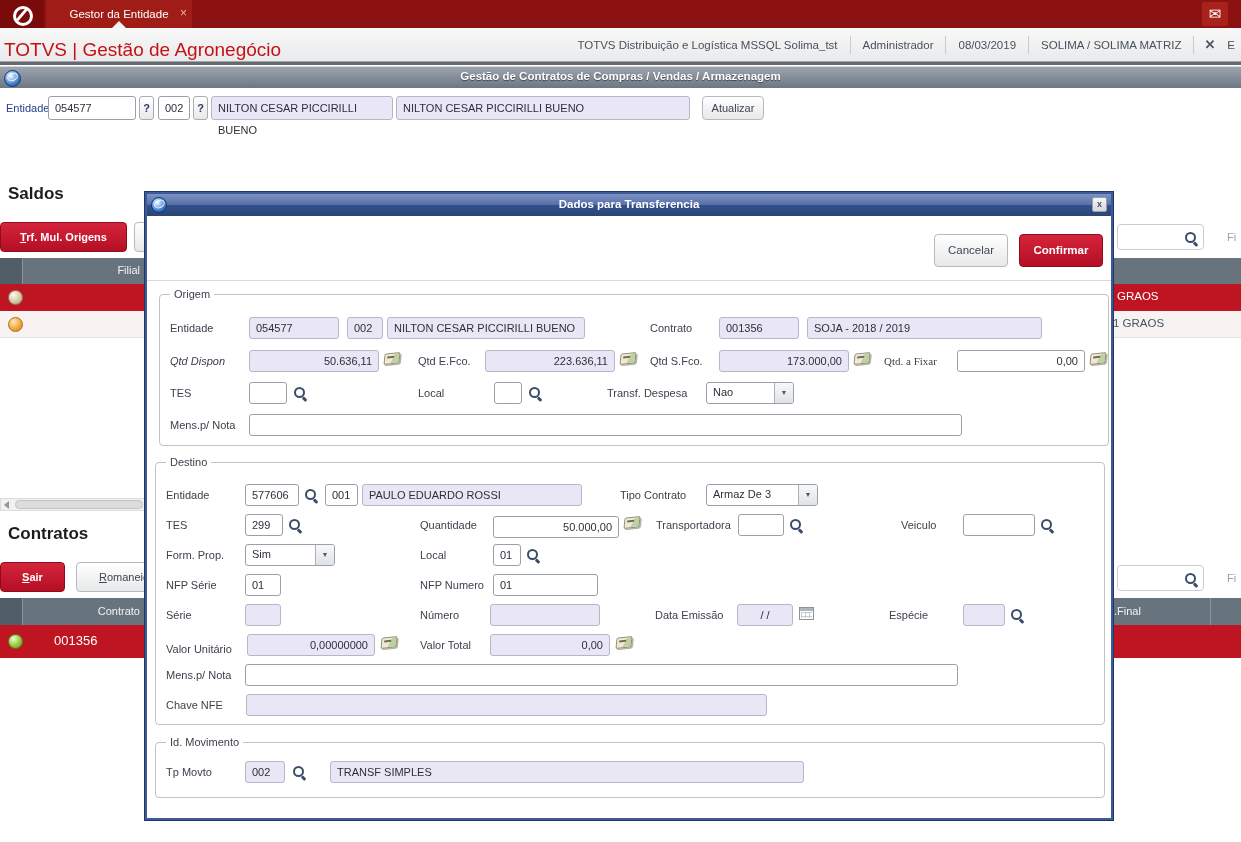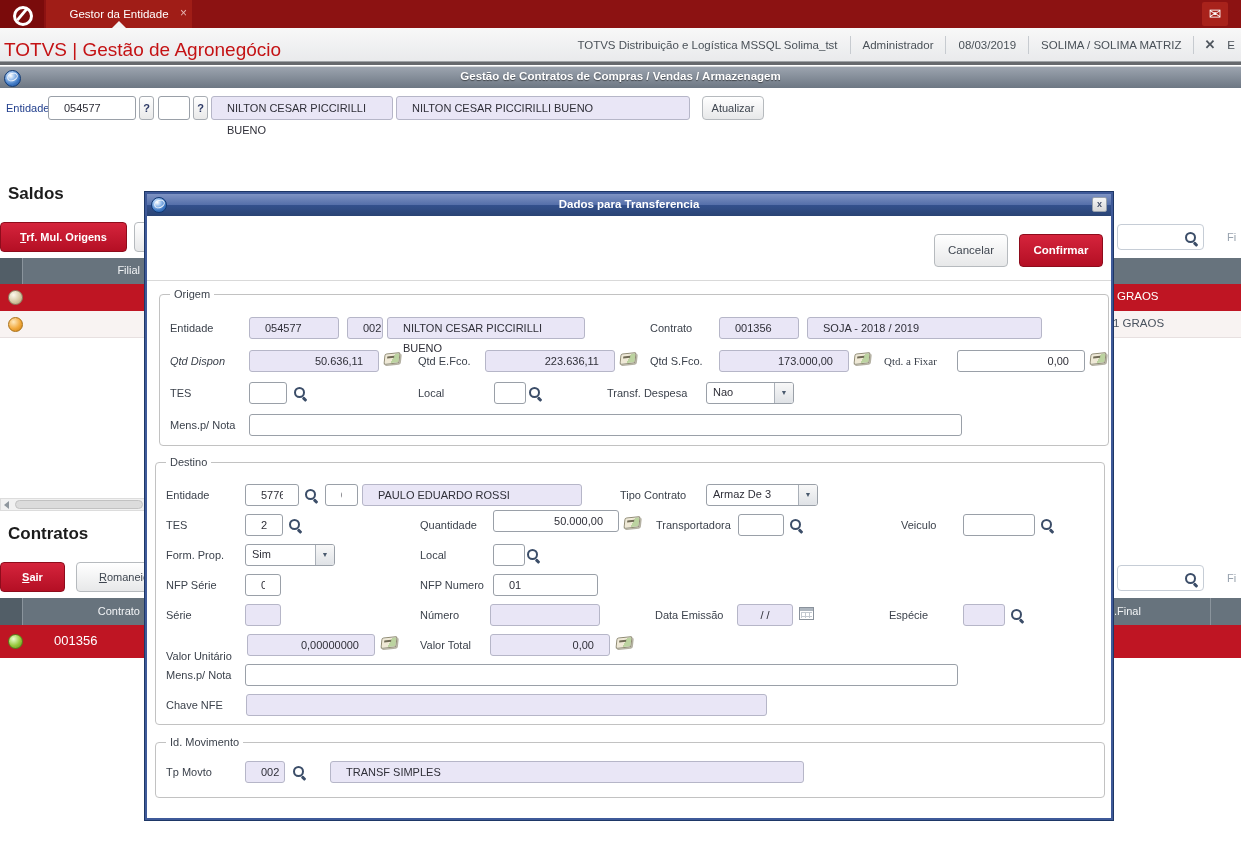--- a/index.html
+++ b/index.html
@@ -27,21 +27,21 @@
   
   .bluebar{left:0;top:66px;width:1241px;height:22px;background:linear-gradient(#9ca4af,#6d7783);border-top:1px solid #d7dadd;box-sizing:border-box;}
   .bluebar-title{position:absolute;left:0;right:0;top:3px;text-align:center;font-size:11.5px;font-weight:bold;color:#fff;text-shadow:0 1px 1px rgba(0,0,0,.5);}
   .globe{position:absolute;width:15px;height:15px;border-radius:50%;border:1px solid #123a74;
          background:radial-gradient(circle at 38% 32%,#ffffff 0%,#9ec3ef 28%,#3f79c4 62%,#1b4c96 100%);}
   .globe::after{content:"";position:absolute;left:2px;top:2px;width:9px;height:6px;border:1.5px solid rgba(255,255,255,.85);border-radius:50%;transform:rotate(-25deg);}
   
   .lbl{position:absolute;font-size:11px;color:#3c424c;white-space:nowrap;}
   .blul{color:#23408e;}
   .fld{position:absolute;height:24px;box-sizing:border-box;border:1px solid #9aa0a8;border-radius:3px;
-       background:#fff;font:11px "Liberation Sans",sans-serif;color:#2f2f38;padding:0 15px;line-height:22px;}
+       background:#fff;font:11px "Liberation Sans",sans-serif;color:#2f2f38;padding:0 6px;line-height:22px;}
   .dlg .fld{height:22px;line-height:20px;}
   .ro{background:#e9e6f6;border-color:#b6b6c8;}
   .num{text-align:right;}
   input.fld{outline:none;}
   .qbtn{position:absolute;width:15px;height:24px;background:linear-gradient(#fff,#e9e9e9);border:1px solid #a8adb3;border-radius:3px;box-sizing:border-box;font:bold 11px/22px "Liberation Sans",sans-serif;color:#2d3a66;text-align:center;cursor:pointer;}
   
   .mag{position:absolute;width:14px;height:14px;cursor:pointer;}
   .mag::before{content:"";position:absolute;left:1px;top:1px;width:7px;height:7px;border:2px solid #3b4d68;border-radius:50%;}
   .mag::after{content:"";position:absolute;left:10px;top:10px;width:5px;height:2.5px;background:#3b4d68;transform:rotate(45deg);transform-origin:0 50%;border-radius:1px;}
   .calc{position:absolute;width:16px;height:11px;border:1px solid #8f8a72;border-radius:2px;box-sizing:border-box;
@@ -248,21 +248,21 @@
       <span class="lbl" style="left:464px;top:26px;">Tipo Contrato</span>
       <div class="ddl" style="left:550px;top:21px;width:112px;">
         <span class="txt">Armaz De 3</span>
         <span class="arr">▼</span>
       </div>
 
       <span class="lbl" style="left:10px;top:56px;">TES</span>
       <input class="fld" style="left: 89px; top: 51px; width: 38px;" value="299">
       <span class="mag" style="left:132px;top:55px;"></span>
       <span class="lbl" style="left:264px;top:56px;">Quantidade</span>
-      <input class="fld num" style="left: 337px; top: 47px; width: 126px;" value="50.000,00">
+      <input class="fld num" style="left: 337px; top: 53px; width: 126px;" value="50.000,00">
       <span class="calc" style="left:468px;top:54px;"></span>
       <span class="lbl" style="left:500px;top:56px;">Transportadora</span>
       <input class="fld" style="left: 582px; top: 51px; width: 46px;" value="">
       <span class="mag" style="left:633px;top:55px;"></span>
       <span class="lbl" style="left:745px;top:56px;">Veiculo</span>
       <input class="fld" style="left: 807px; top: 51px; width: 72px;" value="">
       <span class="mag" style="left:884px;top:55px;"></span>
 
       <span class="lbl" style="left:10px;top:86px;">Form. Prop.</span>
       <div class="ddl" style="left:89px;top:81px;width:90px;">
@@ -282,21 +282,21 @@
       <div class="fld ro" style="left:89px;top:141px;width:36px;"></div>
       <span class="lbl" style="left:264px;top:146px;">Número</span>
       <div class="fld ro" style="left:334px;top:141px;width:110px;"></div>
       <span class="lbl" style="left:499px;top:146px;">Data Emissão</span>
       <div class="fld ro" style="left:581px;top:141px;width:56px;text-align:center;">/  /</div>
       <span class="cal" style="left:643px;top:144px;"></span>
       <span class="lbl" style="left:733px;top:146px;">Espécie</span>
       <div class="fld ro" style="left:807px;top:141px;width:42px;"></div>
       <span class="mag" style="left:854px;top:145px;"></span>
 
-      <span class="lbl" style="left:10px;top:187px;text-align:right;">Valor Unitário</span>
+      <span class="lbl" style="left:10px;top:180px;text-align:right;">Valor Unitário</span>
       <div class="fld ro num" style="left:91px;top:171px;width:128px;">0,00000000</div>
       <span class="calc" style="left:225px;top:174px;"></span>
       <span class="lbl" style="left:264px;top:176px;">Valor Total</span>
       <div class="fld ro num" style="left:334px;top:171px;width:120px;">0,00</div>
       <span class="calc" style="left:460px;top:174px;"></span>
 
       <span class="lbl" style="left:10px;top:206px;">Mens.p/ Nota</span>
       <input class="fld" style="left: 89px; top: 201px; width: 713px;" value="">
 
       <span class="lbl" style="left:10px;top:236px;">Chave NFE</span>

